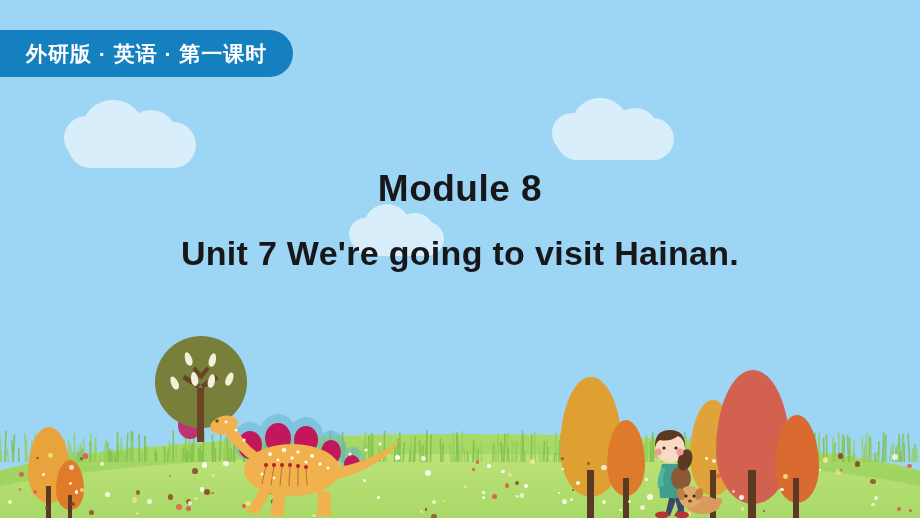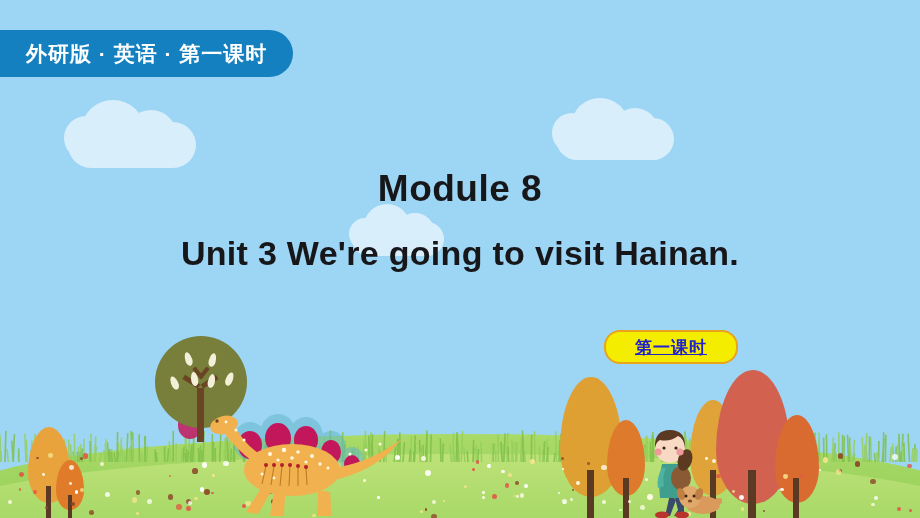--- a/index.html
+++ b/index.html
@@ -138,26 +138,23 @@
     <div class="lobe l1"></div>
       <div class="lobe l2"></div>
       <div class="lobe l3"></div>
   </div>
 
   <div id="book-badge">
     <span>外研版 · 英语 · 第一课时</span>
   </div>
 
   <div id="module-title">Module 8</div>
-  <div id="unit-title">Unit 3  We're going to visit Hainan.</div>
+  <div id="unit-title">Unit 7  We're going to visit Hainan.</div>
 
   <div id="lesson-buttons">
-    <div class="lesson-btn">
-      <span>第一课时</span>
-    </div>
   </div>
 
   <div id="ground">
     <div class="hill" id="hill-far"></div>
     <div class="hill" id="hill-near"></div>
     <svg id="grass-blades" viewBox="0 0 920 34" preserveAspectRatio="none">
       <g id="blade-group" stroke="#7fc04a" stroke-width="1.6" opacity="0.85">
           <line x1="0.1" y1="34" x2="-0.6" y2="3.9" stroke="#97cf5c"></line>
           <line x1="671.0" y1="34" x2="670.5" y2="13.2" stroke="#7fc04a"></line>
           <line x1="694.7" y1="34" x2="695.2" y2="13.0" stroke="#7fc04a"></line>

